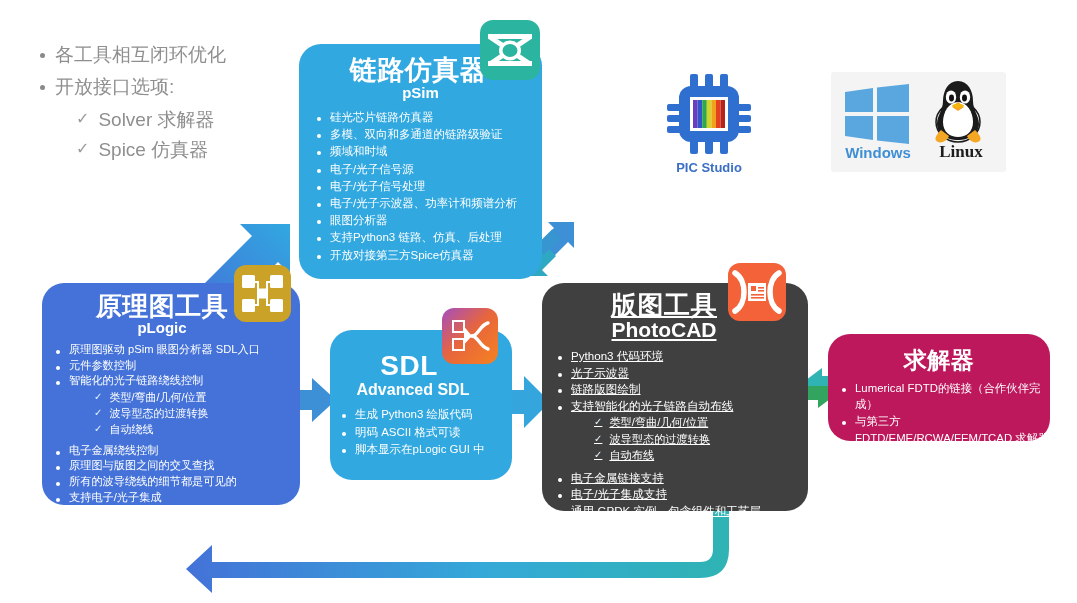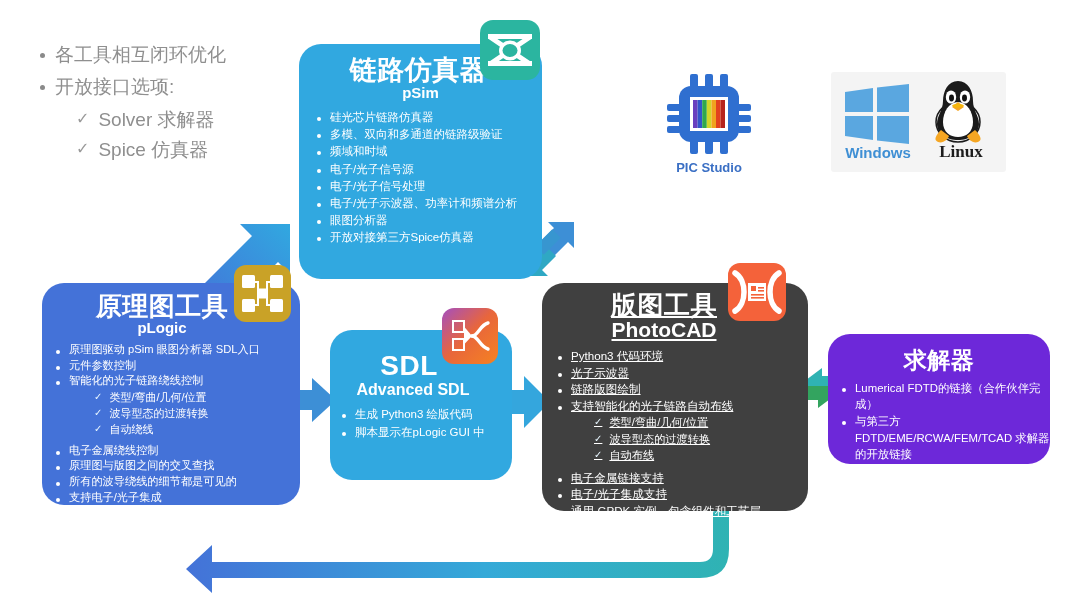--- a/index.html
+++ b/index.html
@@ -69,21 +69,21 @@
   #photocad .subtitle{font-size:21px;margin-top:-2px;padding-right:22px;}
   #photocad ul{margin:6px 0 0 12px;}
   #photocad li{font-size:11.6px;line-height:16.6px;}
   #photocad li .bul{margin-right:9px;margin-left:4px;}
   #photocad ul.sub{margin:0 0 0 52px;}
   #photocad ul.sub li{font-size:11.2px;line-height:16.4px;}
   #photocad ul.sub li .bul{margin-right:7px;margin-left:0;font-size:10px;}
   #photocad-icon{position:absolute;left:186px;top:-20px;width:58px;height:58px;}
 
   
-  #solver{left:828px;top:334px;width:222px;height:130px;background:#6d28d9;}
+  #solver{left:828px;top:334px;width:222px;height:107px;background:#be185d;}
   #solver .title{font-size:23px;line-height:26px;margin-top:13px;}
   #solver ul{margin:7px 0 0 10px;}
   #solver li{font-size:11.4px;line-height:16.2px;margin-bottom:1px;}
   #solver li .bul{margin-right:9px;margin-left:4px;}
 
   
   #picstudio{position:absolute;left:655px;top:72px;width:108px;text-align:center;}
   #picstudio .cap{margin-top:4px;font-size:13px;font-weight:bold;color:#3a6fc4;}
 
   
@@ -221,20 +221,24 @@
       <li>
           <span class="bul bul-dot"></span>
           <span class="txt">电子/光子示波器、功率计和频谱分析</span>
         </li>
       <li>
           <span class="bul bul-dot"></span>
           <span class="txt">眼图分析器</span>
         </li>
       <li>
           <span class="bul bul-dot"></span>
+          <span class="txt">支持Python3 链路、仿真、后处理</span>
+        </li>
+      <li>
+          <span class="bul bul-dot"></span>
           <span class="txt">开放对接第三方Spice仿真器</span>
         </li>
     </ul>
     <svg id="psim-icon" viewBox="0 0 60 60">
       <rect x="0" y="0" width="60" height="60" rx="13" fill="#2bb5a0"></rect>
       <rect x="8" y="14" width="44" height="5" fill="#ffffff"></rect>
       <rect x="8" y="41" width="44" height="5" fill="#ffffff"></rect>
       <path d="M10,17 L50,44 M50,17 L10,44" stroke="#ffffff" stroke-width="5" fill="none"></path>
       <ellipse cx="30" cy="30.5" rx="11" ry="10" fill="#ffffff"></ellipse>
       <ellipse cx="30" cy="30.5" rx="7.5" ry="6.5" fill="#2bb5a0"></ellipse>
@@ -306,20 +310,24 @@
     </svg>
   </div>
 
   <div id="sdl" class="card">
     <div class="title">SDL</div>
     <div class="subtitle">Advanced SDL</div>
     <ul>
       <li>
           <span class="bul bul-dot"></span>
           <span class="txt">生成 Python3 绘版代码</span>
+        </li>
+      <li>
+          <span class="bul bul-dot"></span>
+          <span class="txt">明码 ASCII 格式可读</span>
         </li>
       <li>
           <span class="bul bul-dot"></span>
           <span class="txt">脚本显示在pLogic GUI 中</span>
         </li>
     </ul>
     <svg id="sdl-icon" viewBox="0 0 56 56">
       <defs>
         <linearGradient id="sdlGrad" x1="0" y1="0" x2="1" y2="1">
           <stop offset="0%" stop-color="#a44fc0"></stop>

